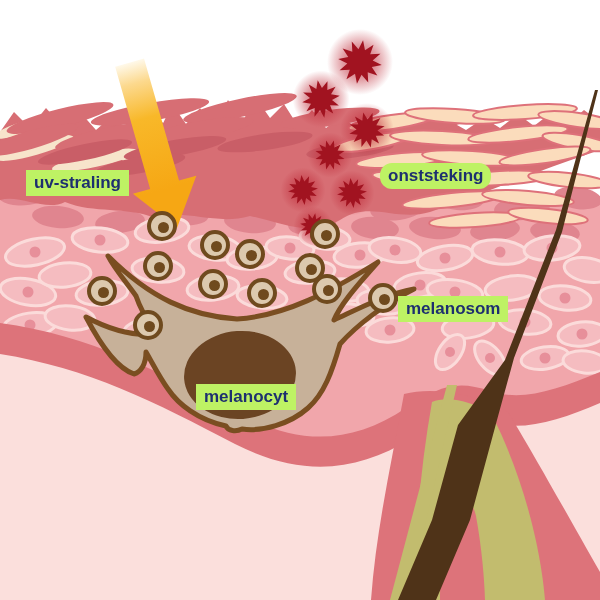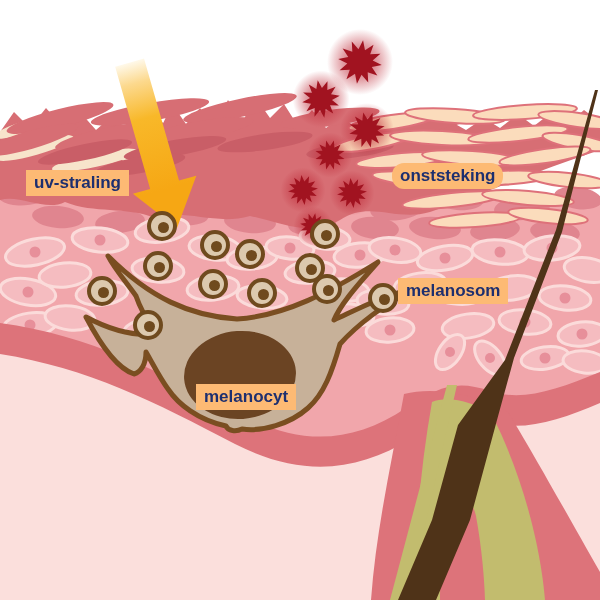--- a/index.html
+++ b/index.html
@@ -1,19 +1,19 @@
 <!DOCTYPE html>
 <html><head>
 <meta charset="utf-8">
 <style>
   html,body{margin:0;padding:0;}
   body{width:600px;height:600px;position:relative;overflow:hidden;background:#fff;
        font-family:"Liberation Sans",sans-serif;}
   .stage{position:absolute;inset:0;width:600px;height:600px;}
-  .lbl{position:absolute;background:#fdba74;color:#1d2f6f;font-weight:bold;
+  .lbl{position:absolute;background:#bef264;color:#1d2f6f;font-weight:bold;
        font-size:17px;line-height:1;padding:4px 8px 5px 8px;white-space:nowrap;}
 </style>
 </head>
 <body>
 
 <svg class="stage" viewBox="0 0 600 600" xmlns="http://www.w3.org/2000/svg">
   <defs>
     <linearGradient id="arrowGrad" gradientUnits="userSpaceOnUse" x1="0" y1="-175" x2="0" y2="-40">
       <stop offset="0" stop-color="#fffdf6"></stop>
       <stop offset="0.18" stop-color="#fcd98e"></stop>
@@ -226,15 +226,15 @@
     <use href="#melanosomeShape" x="327" y="289"></use>
     <use href="#melanosomeShape" x="102" y="291"></use>
     <use href="#melanosomeShape" x="383" y="298"></use>
     <use href="#melanosomeShape" x="148" y="325"></use>
   </g>
 
   <polygon fill="#4f3318" points="598,90 562,232 514,358 497,420 470,520 436,600 398,600 432,520 458,425 505,360 556,230 595,90"></polygon>
 </svg>
 
 <div class="lbl" style="left:26px;top:170px;">uv-straling</div>
-<div class="lbl" style="left:392px;top:163px;border-radius:12px;">onststeking</div>
-<div class="lbl" style="left:398px;top:278px;">melanosom</div>
+<div class="lbl" style="left:380px;top:163px;border-radius:12px;">onststeking</div>
+<div class="lbl" style="left:398px;top:296px;">melanosom</div>
 <div class="lbl" style="left:196px;top:376px;margin-top:8px;">melanocyt</div>
 
 </body></html>

